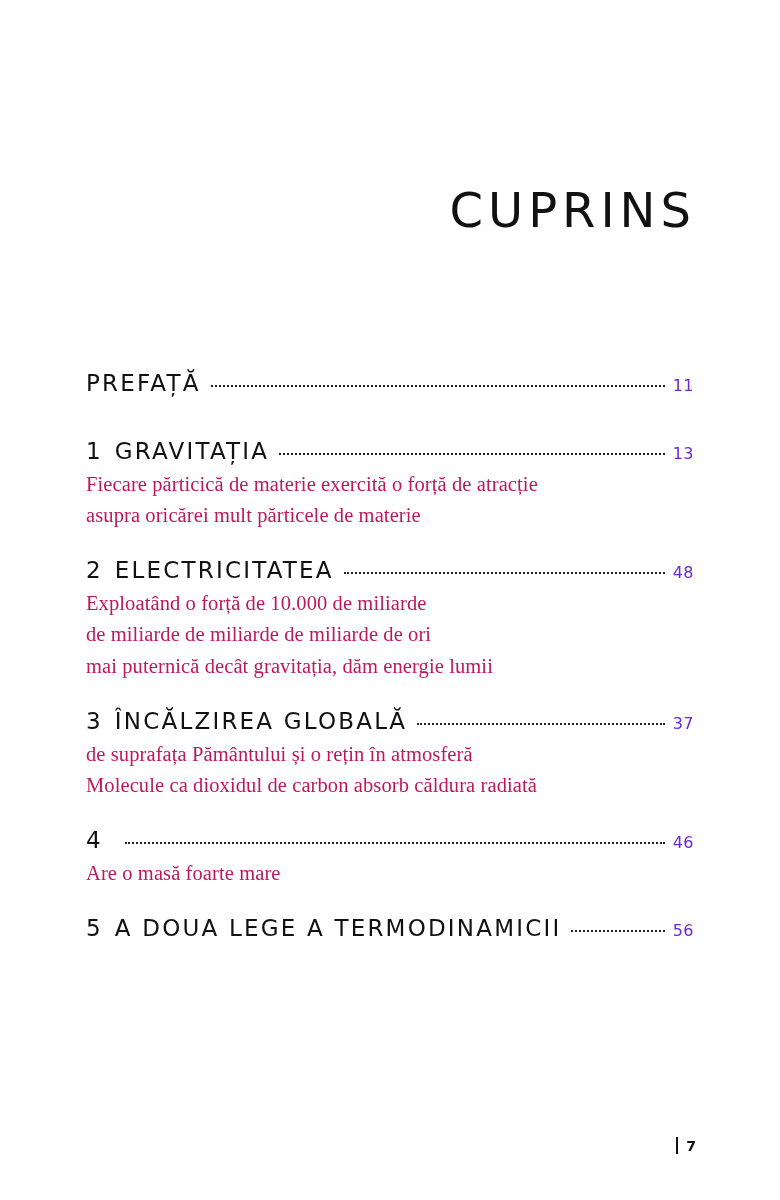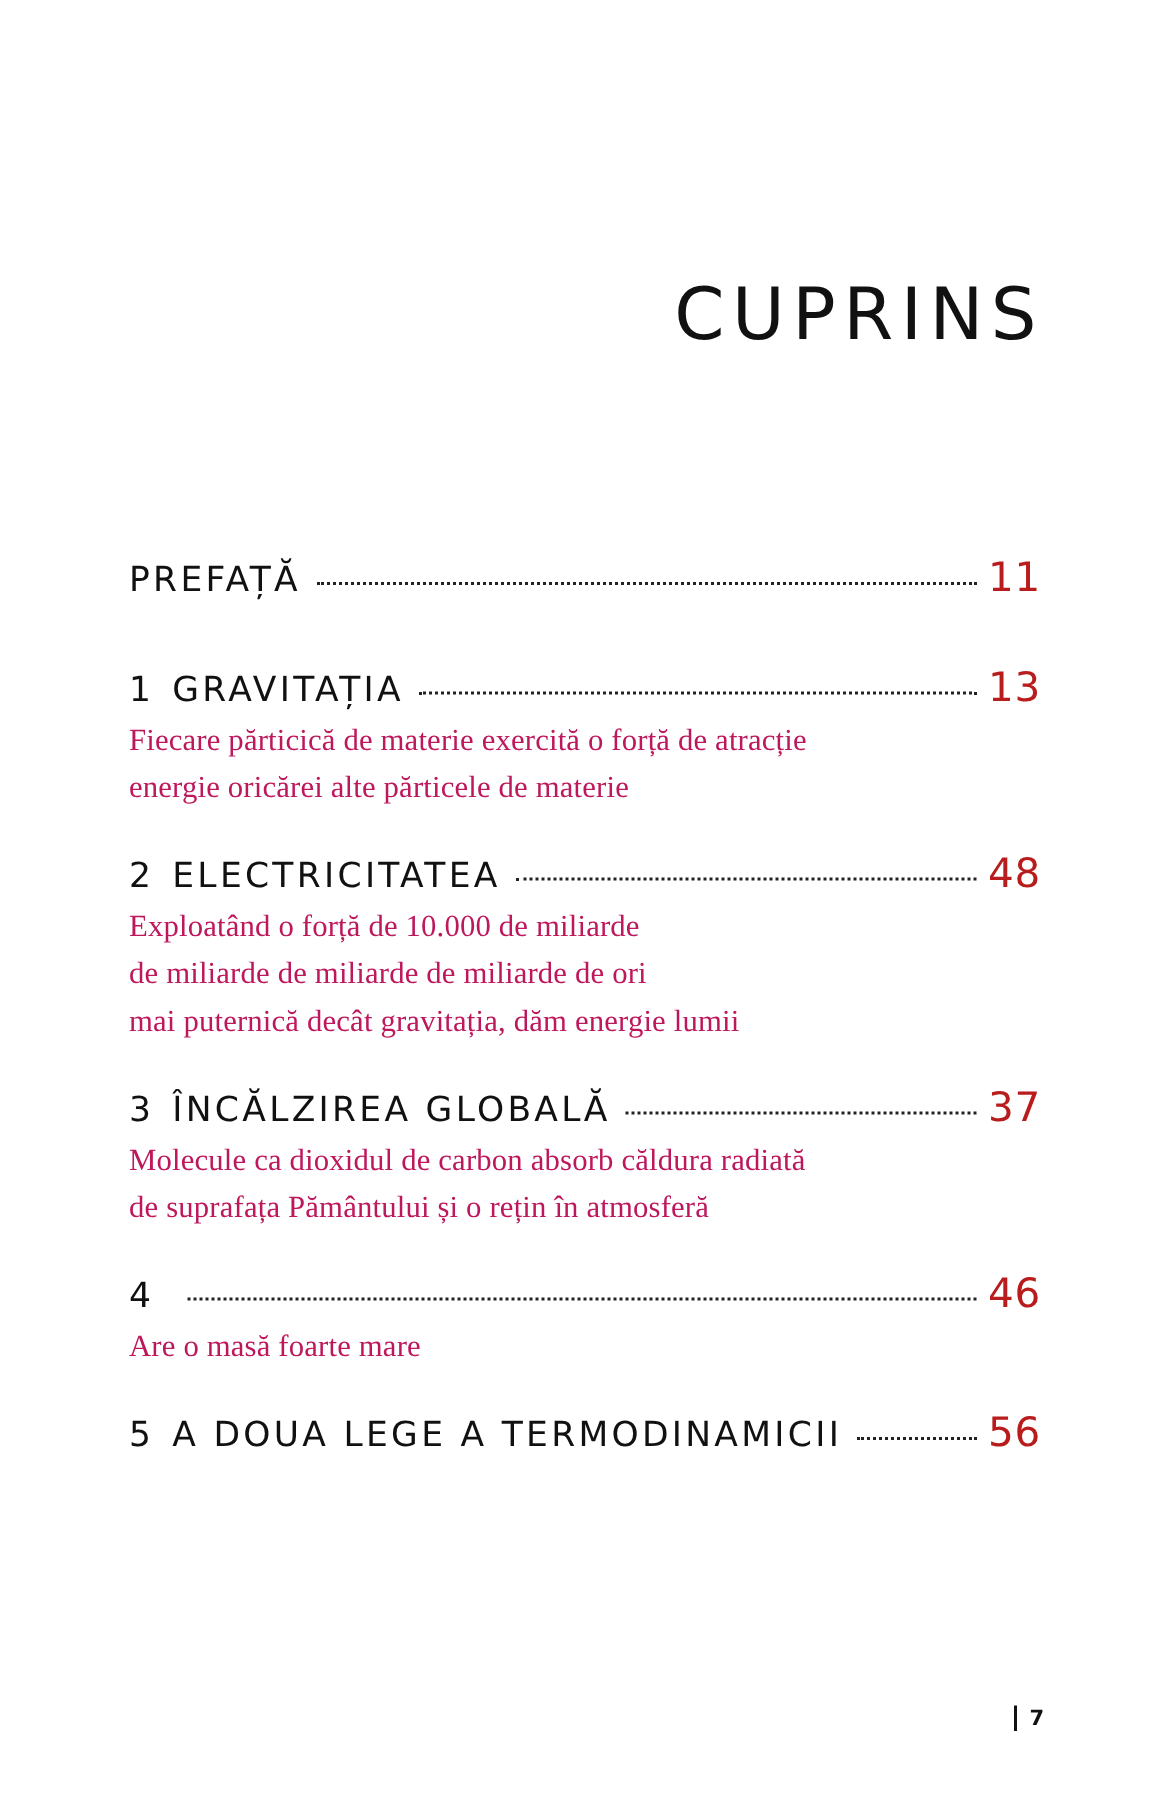--- a/index.html
+++ b/index.html
@@ -62,23 +62,23 @@
   }
   .leader {
     flex: 1 1 auto;
     margin: 0 8px 0 10px;
     border-bottom: 2px dotted #222222;
     transform: translateY(-4px);
     min-width: 18px;
   }
   .entry-page {
     font-family: "DejaVu Sans", sans-serif;
-    font-size: 27px;
+    font-size: 16px;
     letter-spacing: 0.5px;
-    color: #b91c1c;
+    color: #6d28d9;
   }
   .entry-desc {
     margin-top: 5px;
     font-family: "Liberation Serif", serif;
     font-size: 20.5px;
     line-height: 1.52;
     color: #be185d;
     letter-spacing: 0.1px;
   }
   .entry-desc div {
@@ -120,21 +120,21 @@
       </div>
       <div class="entry">
         <div class="entry-head">
           <span class="entry-num">1</span>
           <span class="entry-title">GRAVITAȚIA</span>
           <span class="leader"></span>
           <span class="entry-page">13</span>
         </div>
         <div class="entry-desc">
           <div>Fiecare părticică de materie exercită o forță de atracție</div>
-          <div>energie oricărei alte părticele de materie</div>
+          <div>asupra oricărei mult părticele de materie</div>
         </div>
       </div>
       <div class="entry">
         <div class="entry-head">
           <span class="entry-num">2</span>
           <span class="entry-title">ELECTRICITATEA</span>
           <span class="leader"></span>
           <span class="entry-page">48</span>
         </div>
         <div class="entry-desc">
@@ -144,22 +144,22 @@
         </div>
       </div>
       <div class="entry">
         <div class="entry-head">
           <span class="entry-num">3</span>
           <span class="entry-title">ÎNCĂLZIREA GLOBALĂ</span>
           <span class="leader"></span>
           <span class="entry-page">37</span>
         </div>
         <div class="entry-desc">
+          <div>de suprafața Pământului și o rețin în atmosferă</div>
           <div>Molecule ca dioxidul de carbon absorb căldura radiată</div>
-          <div>de suprafața Pământului și o rețin în atmosferă</div>
         </div>
       </div>
       <div class="entry">
         <div class="entry-head">
           <span class="entry-num">4</span>
           <span class="leader"></span>
           <span class="entry-page">46</span>
         </div>
         <div class="entry-desc">
           <div>Are o masă foarte mare</div>

